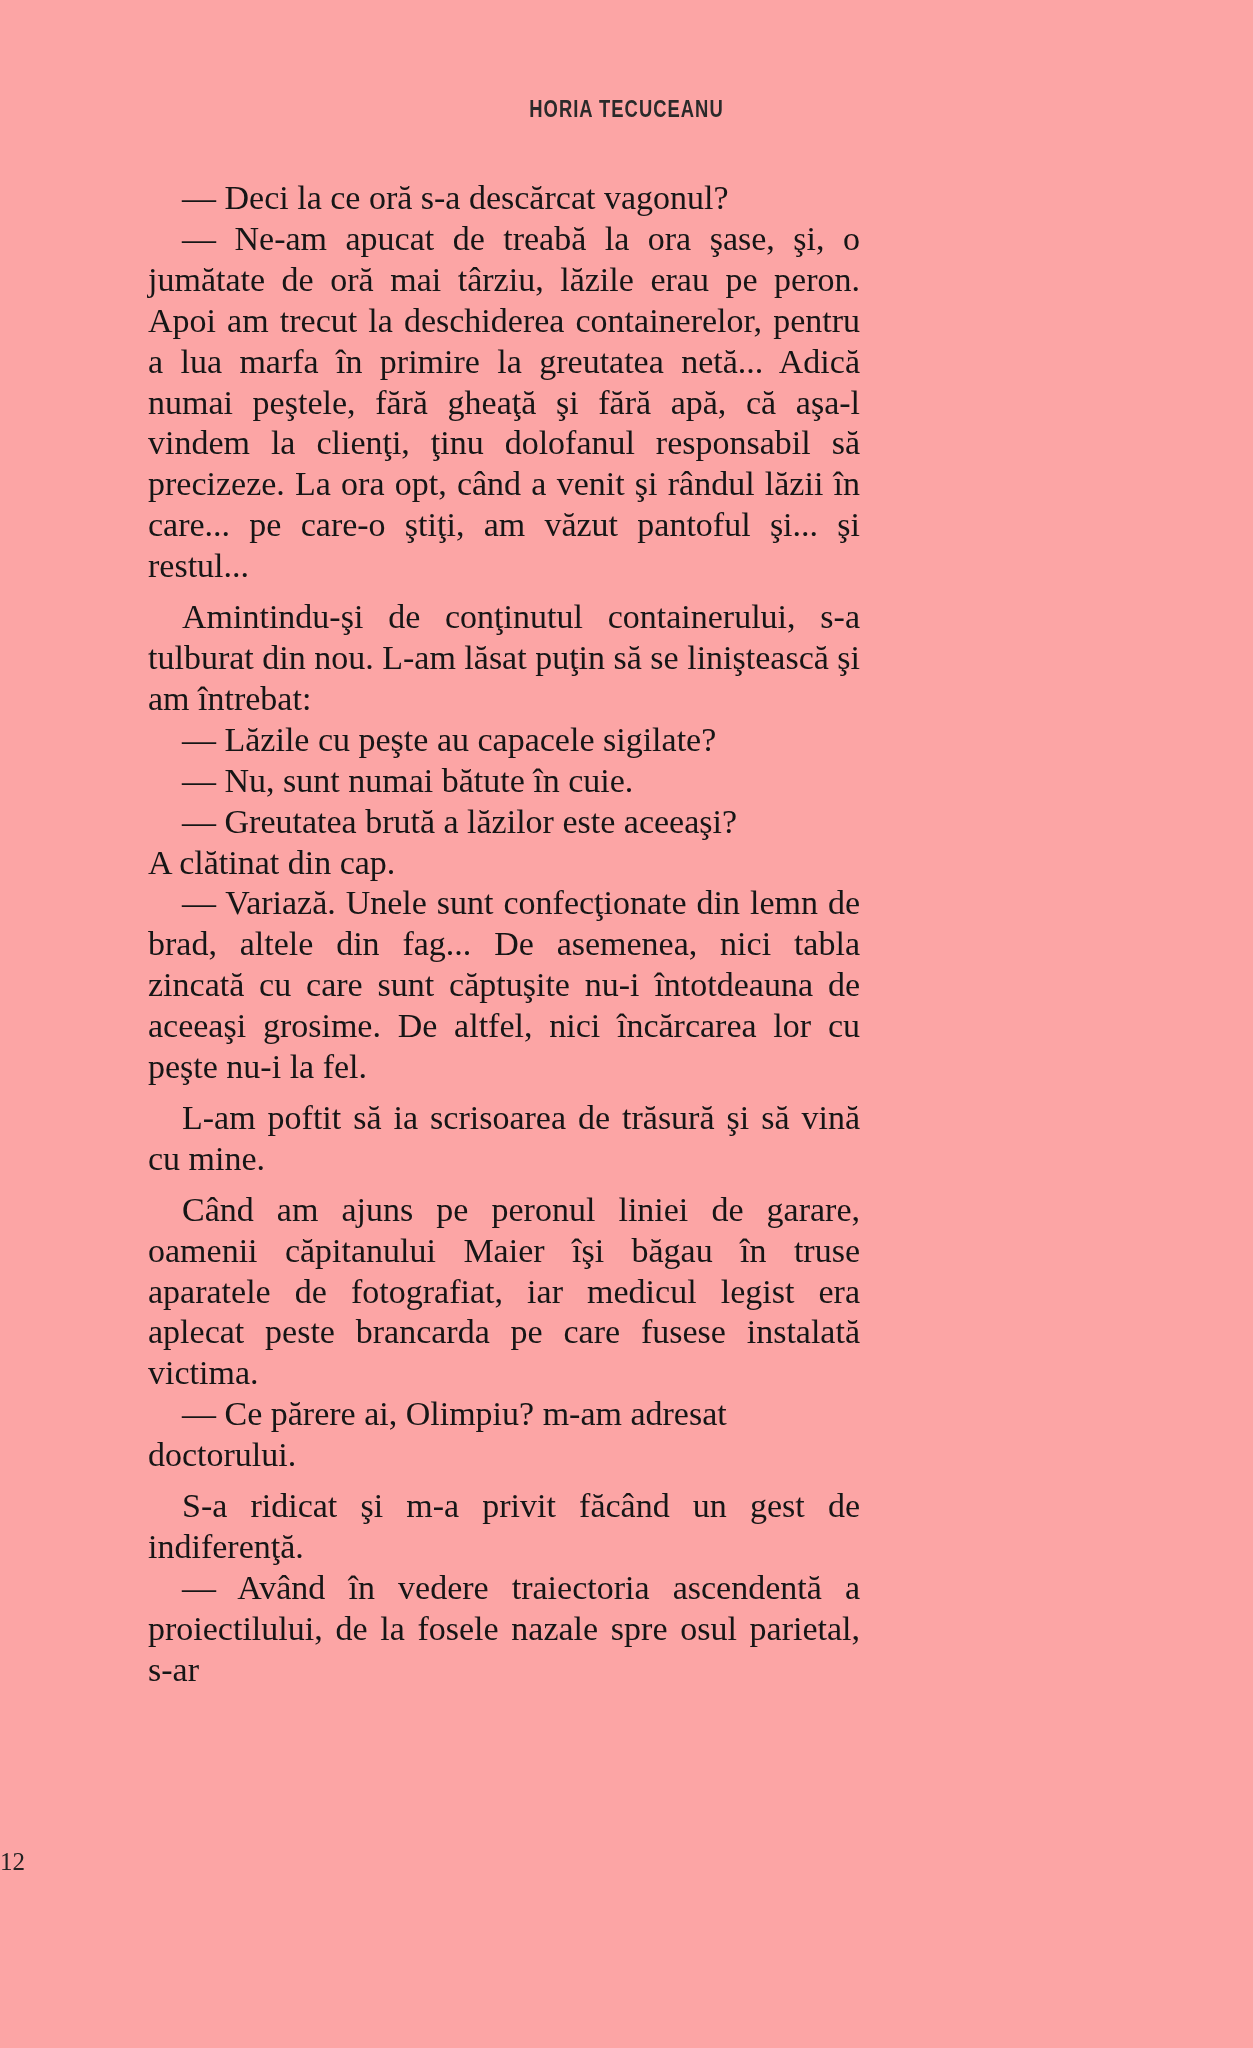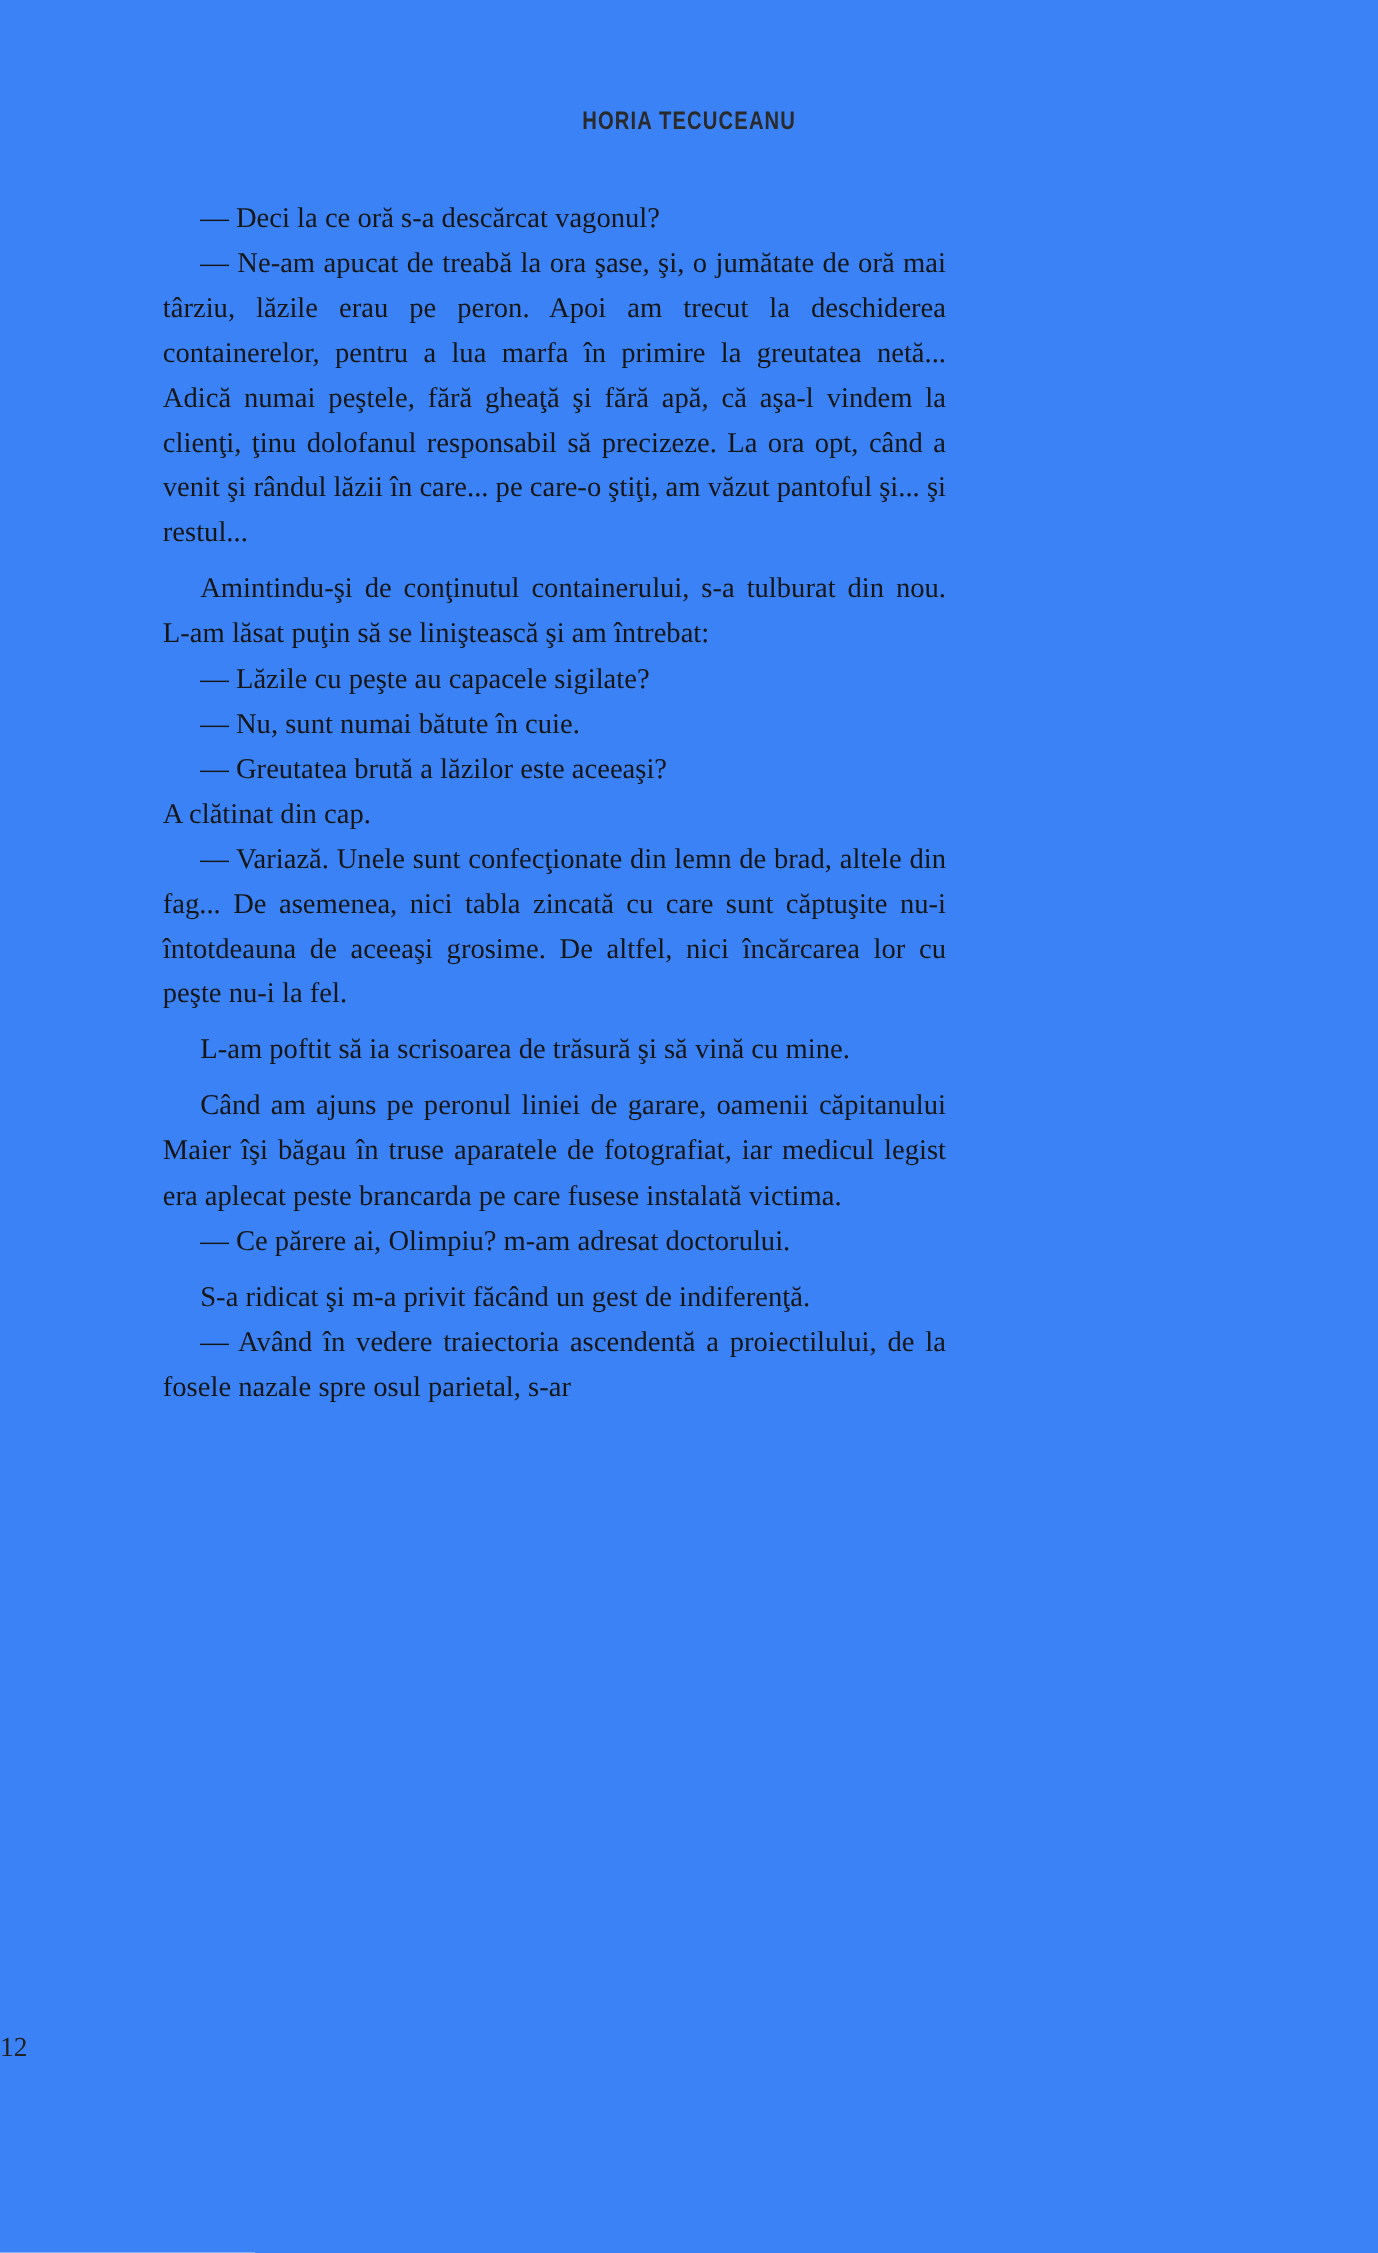--- a/index.html
+++ b/index.html
@@ -5,21 +5,21 @@
   html, body {
     margin: 0;
     padding: 0;
     background: #ffffff;
   }
 
   .page {
     position: relative;
     width: 1253px;
     height: 2048px;
-    background: #3b82f6;
+    background: #fca5a5;
     overflow: hidden;
     font-family: "Liberation Serif", "DejaVu Serif", serif;
     color: #1a1a1a;
   }
 
   
   .running-head {
     position: absolute;
     left: 0;
     top: 96px;
@@ -38,21 +38,21 @@
   
   .textblock {
     position: absolute;
     left: 148px;
     top: 178px;
     width: 712px;
   }
 
   .para {
     margin: 0;
-    font-size: 26px;
+    font-size: 34px;
     line-height: 40.9px;
     text-align: justify;
     text-align-last: left;
     -webkit-hyphens: none;
     hyphens: none;
     color: #161616;
   }
 
   
   .para.indent {

